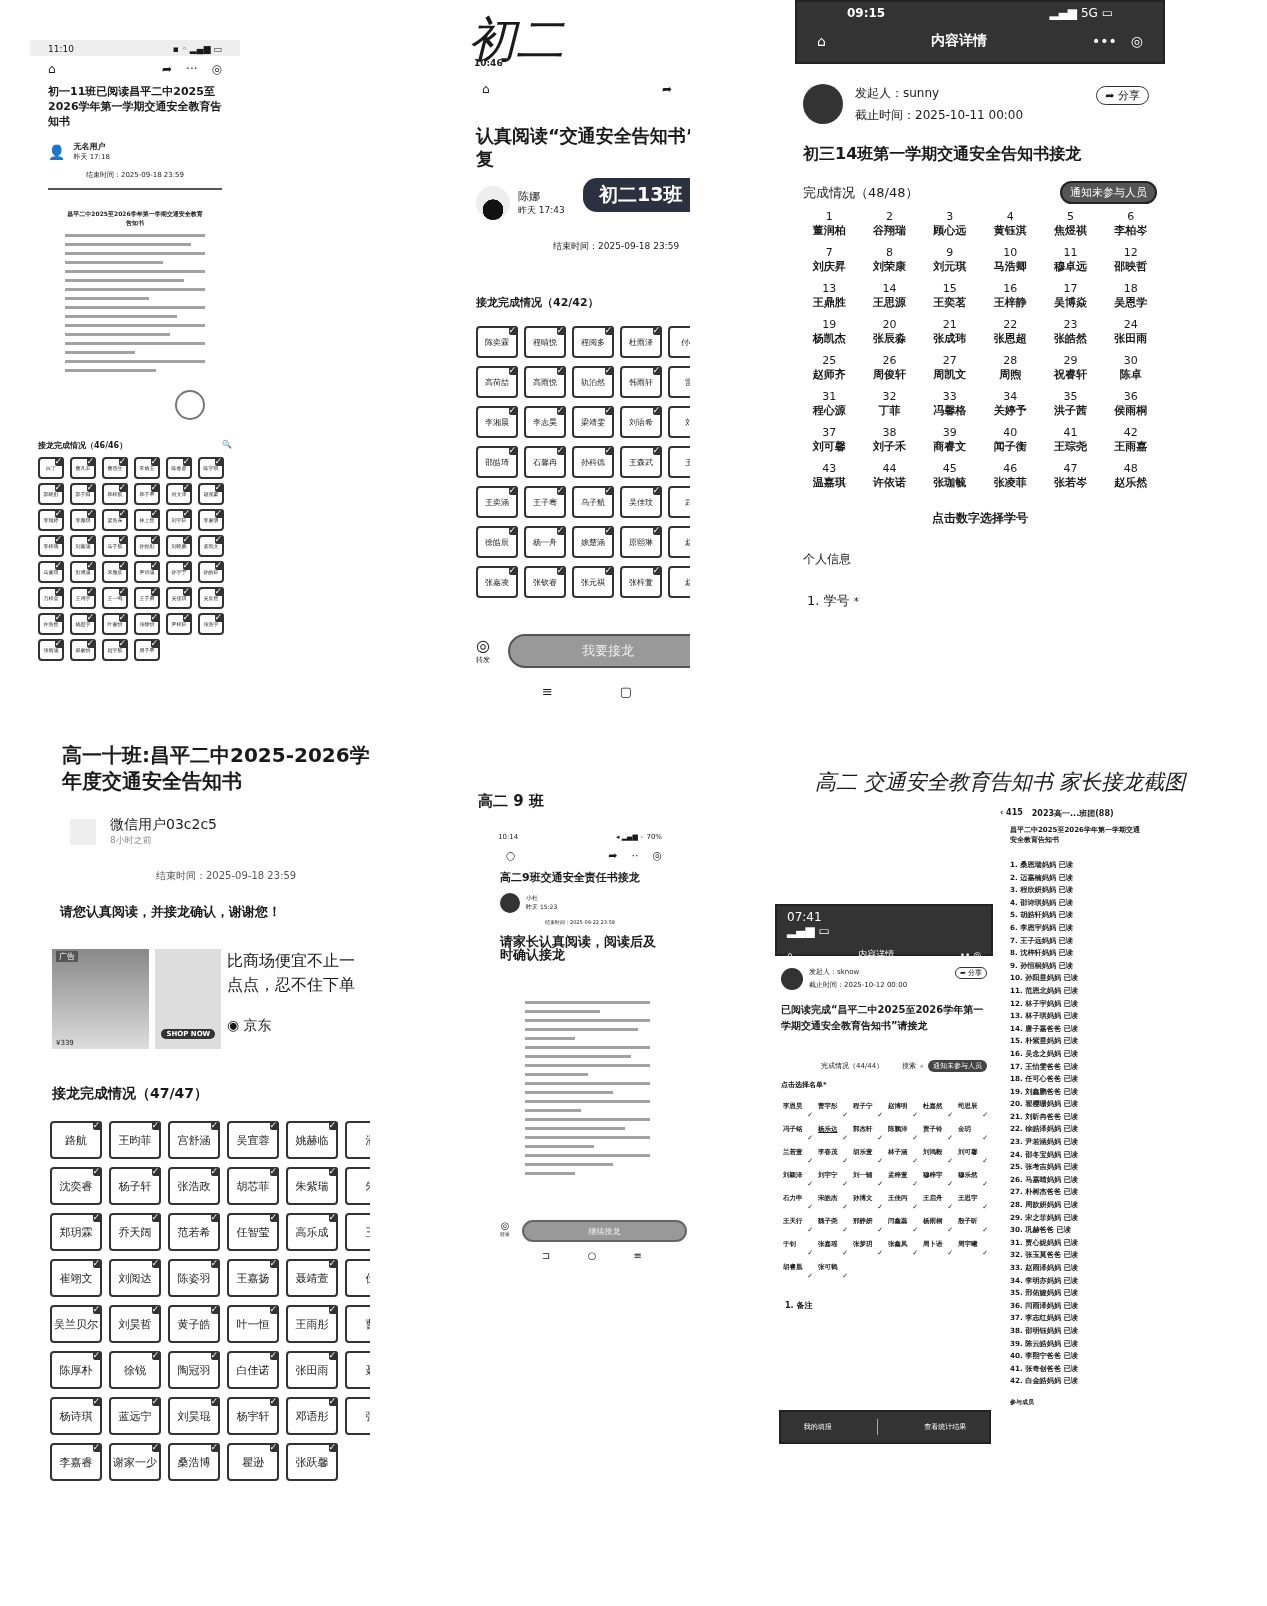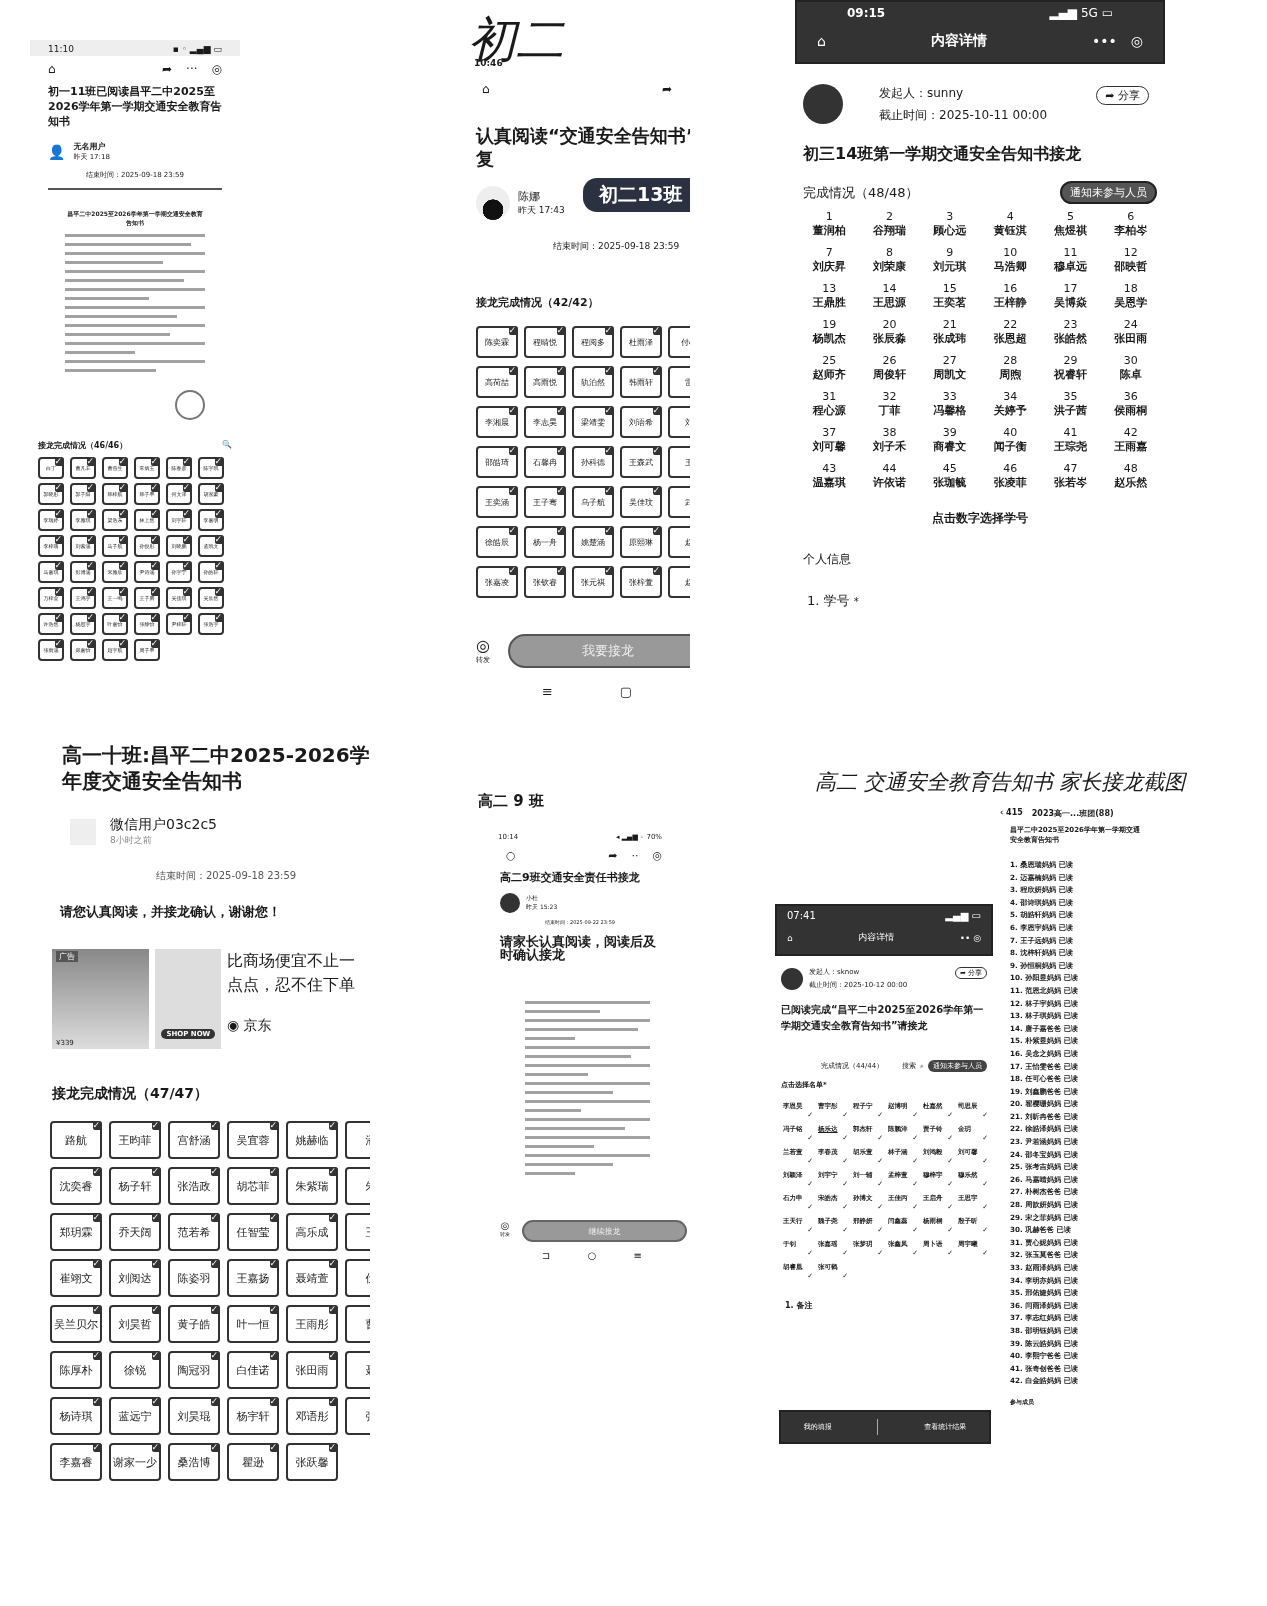--- a/index.html
+++ b/index.html
@@ -434,21 +434,21 @@
       <span>⌂</span>
       <span class="bold">内容详情</span>
       <span style="display:flex; gap:14px;">
           <span>•••</span>
           <span>◎</span>
         </span>
     </div>
   </div>
   <div style="display:flex; align-items:center; gap:12px; padding:18px 8px 0;">
     <span style="width:40px; height:40px; border-radius:50%; background:#333; display:inline-block;"></span>
-    <div style="font-size:12px; line-height:22px;margin-left:24px;">
+    <div style="font-size:12px; line-height:22px;">
       <div>发起人：sunny</div>
       <div>截止时间：2025-10-11 00:00</div>
     </div>
     <span class="pill" style="margin-left:auto; margin-right:8px; margin-top:-18px;">➦ <span>分享</span></span>
   </div>
   <div class="bold" style="font-size:16px; padding:18px 8px 0;">初三14班第一学期交通安全告知书接龙</div>
   <div style="display:flex; justify-content:space-between; align-items:center; padding:16px 8px 6px;">
     <span style="font-size:13px;">完成情况（48/48）</span>
     <span style="background:#555; color:#fff; border:2px solid #222; border-radius:12px; padding:2px 8px; font-size:11px;">通知未参与人员</span>
   </div>
@@ -972,21 +972,21 @@
         <div>39. 陈云皓妈妈 已读</div>
         <div>40. 李熙宁爸爸 已读</div>
         <div>41. 张奇创爸爸 已读</div>
         <div>42. 白金皓妈妈 已读</div>
       </div>
     <div style="font-size:6px; font-weight:bold; padding:10px 0 0 10px;">参与成员</div>
   </div>
 
   <div style="position:absolute; left:0; top:144px; width:218px; height:540px; background:#fff;">
     <div class="darkbar" style="height:52px; border:2px solid #222; padding:4px 10px; font-size:8px;">
-      <div class="stat" style="font-size:10px;">
+      <div class="stat" style="font-size:12px;flex-direction:column;">
           <span>07:41</span>
           <span>▂▄▆ ▭</span>
         </div>
       <div class="navrow" style="margin-top:10px; font-size:9px;">
           <span>⌂</span>
           <span>内容详情</span>
           <span>•• ◎</span>
         </div>
     </div>
     <div style="display:flex; gap:6px; align-items:center; padding:10px 6px 0;">

